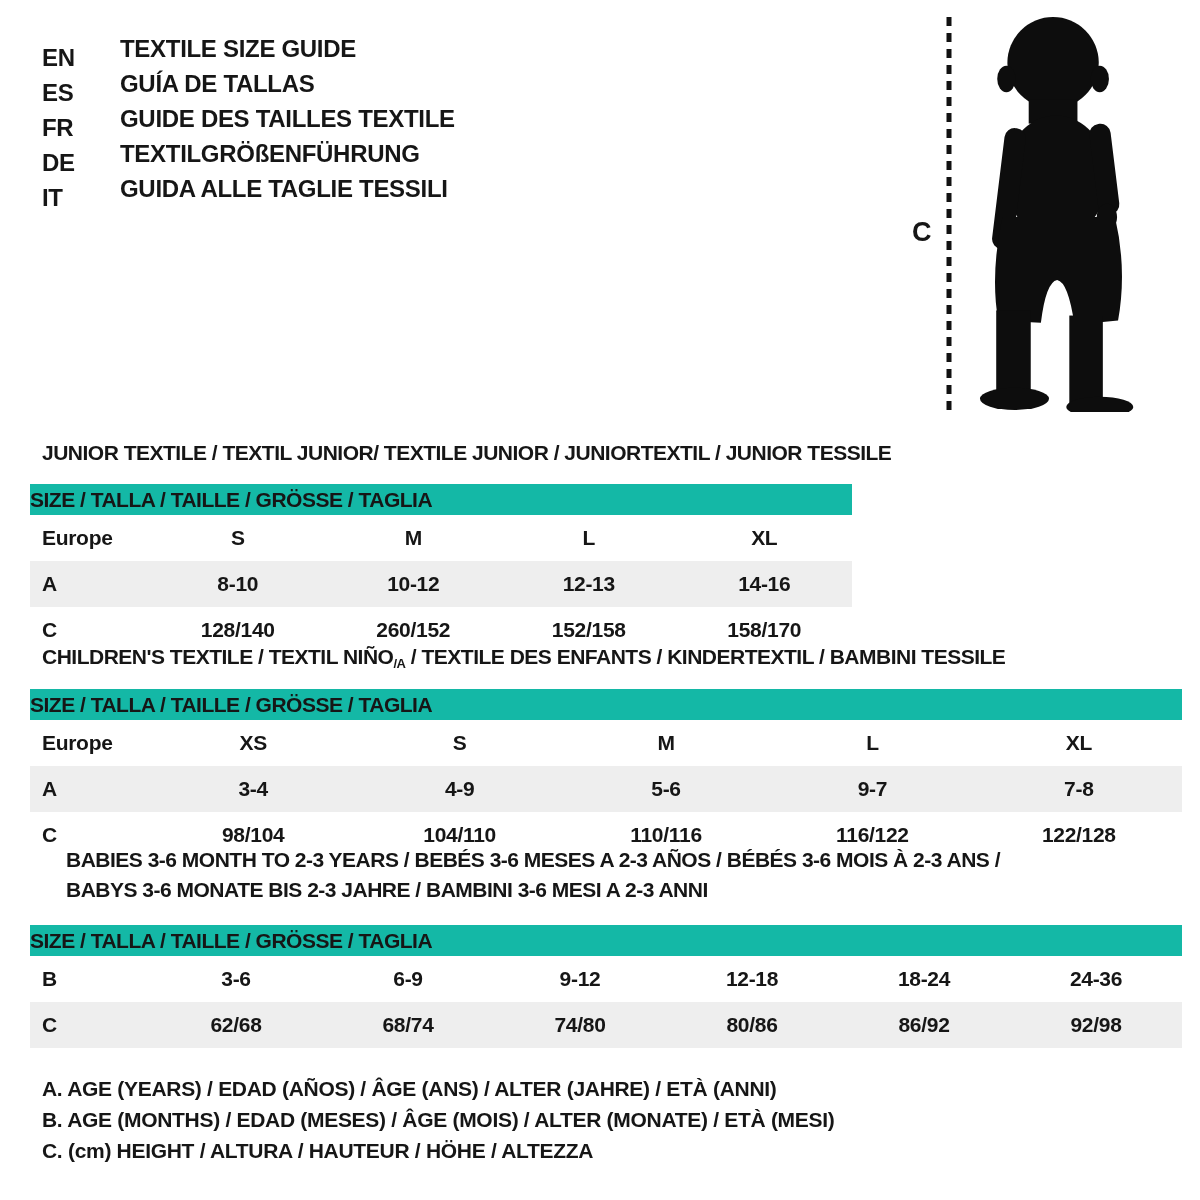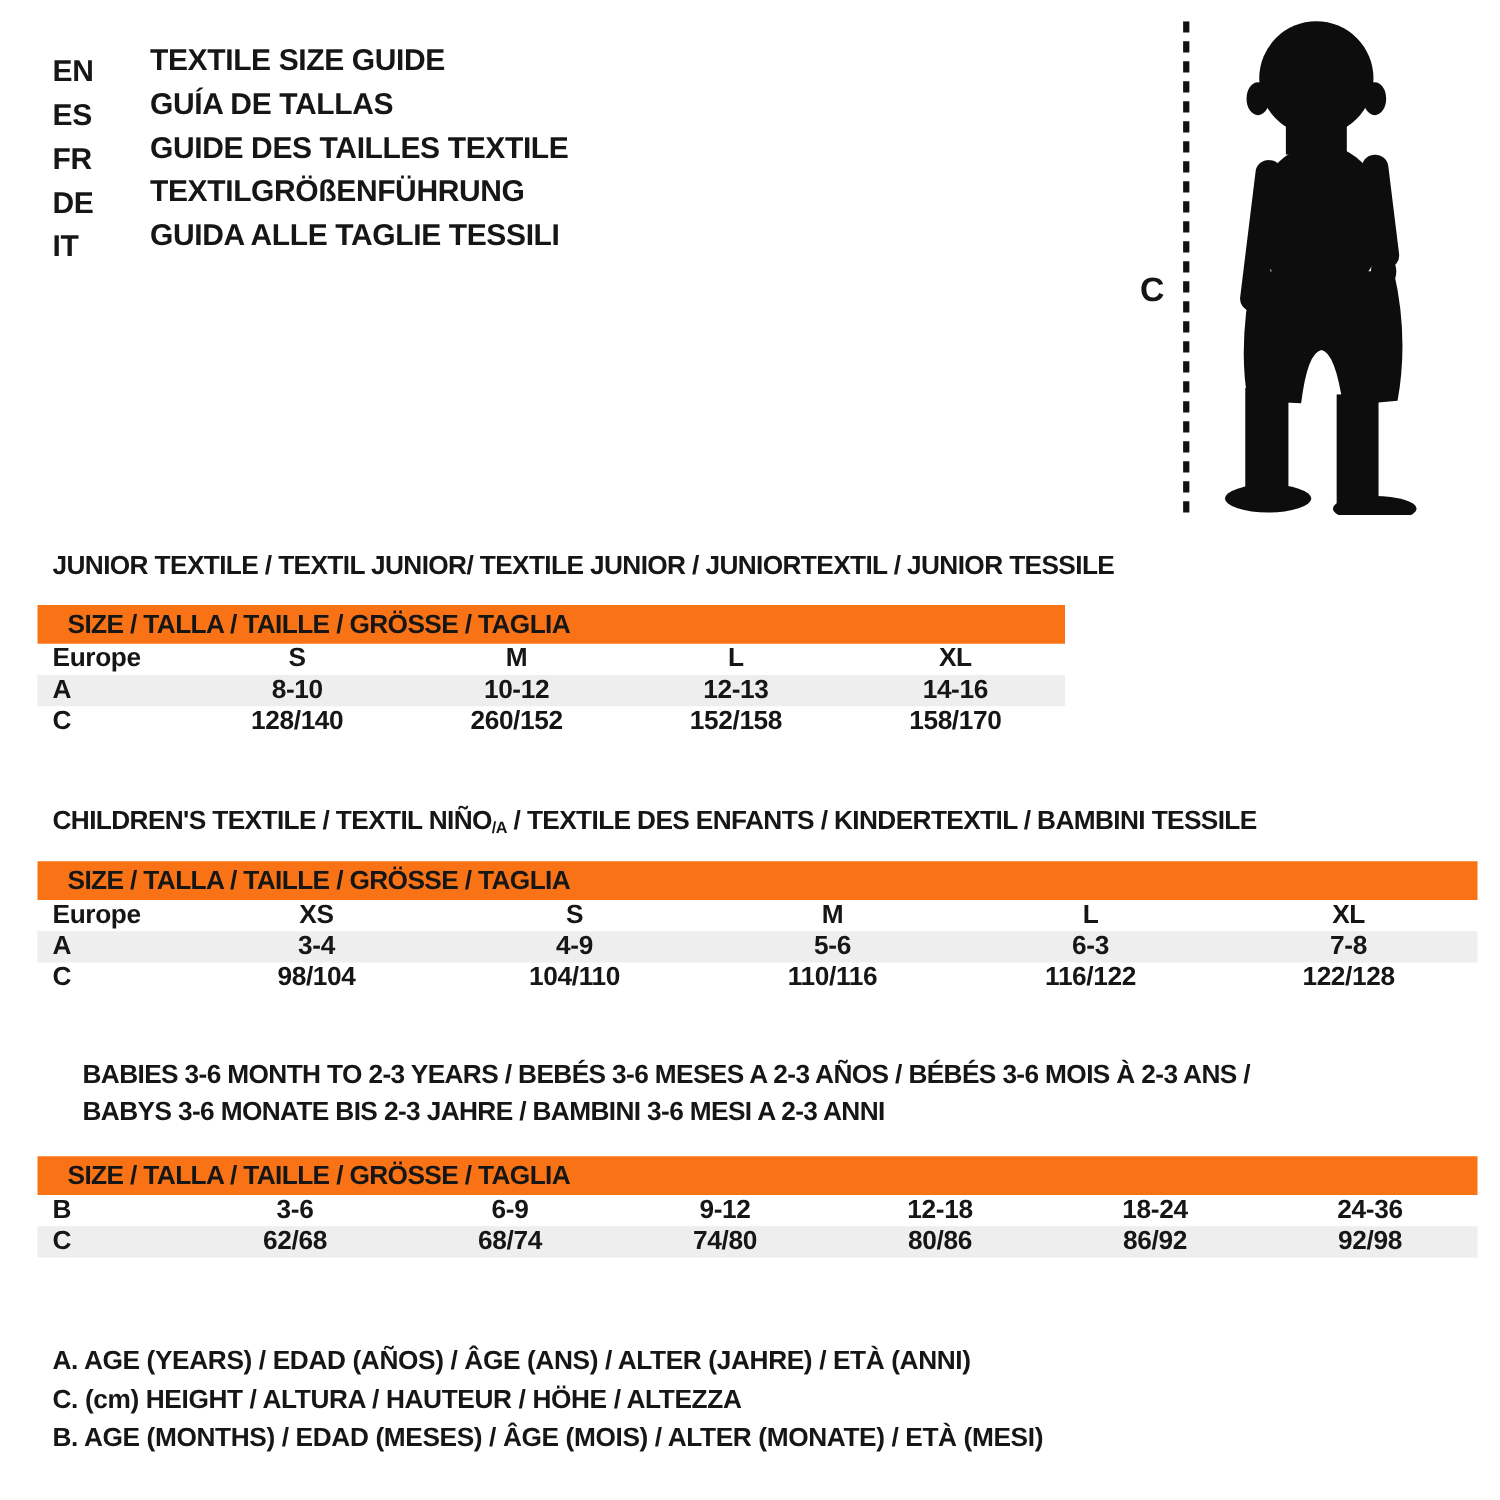--- a/index.html
+++ b/index.html
@@ -26,24 +26,24 @@
   .children-title { left:42px; top:645px; }
   .babies-title   { left:42px; top:845px; line-height:30px;margin-left:24px; }
   .tsub { font-size:0.62em; vertical-align:-0.28em; }
 
   
   .size-table { position:absolute; }
   .junior-table   { left:30px; top:484px; width:822px; }
   .children-table { left:30px; top:689px; width:1152px; }
   .babies-table   { left:30px; top:925px; width:1152px; }
   .tbar {
-    height:31px; background:#f97316; display:flex; align-items:center;
-    padding-left:24px; font-size:21px; letter-spacing:-0.5px;text-align:right;
+    height:31px; background:#14b8a6; display:flex; align-items:center;
+    padding-left:0; font-size:21px; letter-spacing:-0.5px;text-align:right;
   }
-  .trow { display:flex; height:25px; align-items:flex-start; font-size:21px; }
+  .trow { display:flex; height:46px; align-items:center; font-size:21px; }
   .trow.shaded { background:#eeeeee; }
   .trow .lbl { width:120px; flex:0 0 120px; padding-left:12px; box-sizing:border-box; }
   .trow .cell { flex:1; text-align:center; }
 
   
   .legend { position:absolute; left:42px; top:1073px; }
   .legend-line { height:31px; display:flex; align-items:center; font-size:21px; white-space:nowrap; }
 </style>
 </head>
 <body>
@@ -130,21 +130,21 @@
       <span class="cell">S</span>
       <span class="cell">M</span>
       <span class="cell">L</span>
       <span class="cell">XL</span>
     </div>
     <div class="trow shaded">
       <span class="lbl">A</span>
       <span class="cell">3-4</span>
       <span class="cell">4-9</span>
       <span class="cell">5-6</span>
-      <span class="cell">6-3</span>
+      <span class="cell">9-7</span>
       <span class="cell">7-8</span>
     </div>
     <div class="trow">
       <span class="lbl">C</span>
       <span class="cell">98/104</span>
       <span class="cell">104/110</span>
       <span class="cell">110/116</span>
       <span class="cell">116/122</span>
       <span class="cell">122/128</span>
     </div>
@@ -171,17 +171,17 @@
       <span class="cell">68/74</span>
       <span class="cell">74/80</span>
       <span class="cell">80/86</span>
       <span class="cell">86/92</span>
       <span class="cell">92/98</span>
     </div>
   </div>
 
   <div class="legend">
     <div class="legend-line">A. AGE (YEARS) / EDAD (AÑOS) / ÂGE (ANS) / ALTER (JAHRE) / ETÀ (ANNI)</div>
+    <div class="legend-line">B. AGE (MONTHS) / EDAD (MESES) / ÂGE (MOIS) / ALTER (MONATE) / ETÀ (MESI)</div>
     <div class="legend-line">C. (cm) HEIGHT / ALTURA / HAUTEUR / HÖHE / ALTEZZA</div>
-    <div class="legend-line">B. AGE (MONTHS) / EDAD (MESES) / ÂGE (MOIS) / ALTER (MONATE) / ETÀ (MESI)</div>
   </div>
 
 </div>
 
 </body></html>

